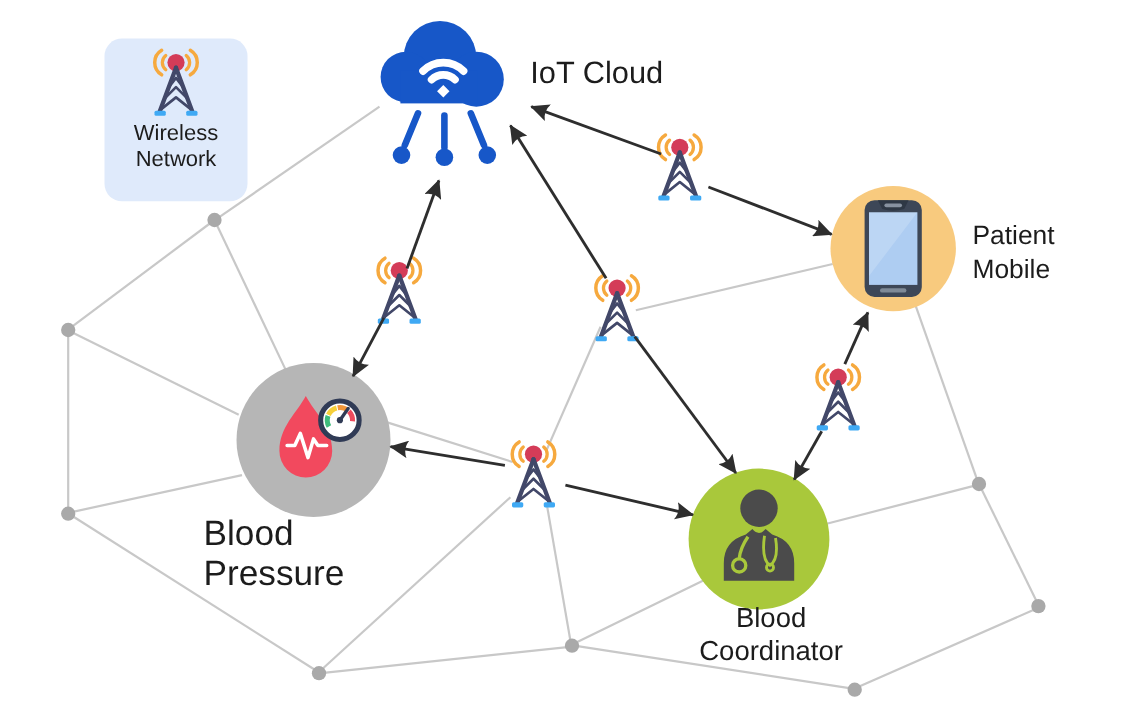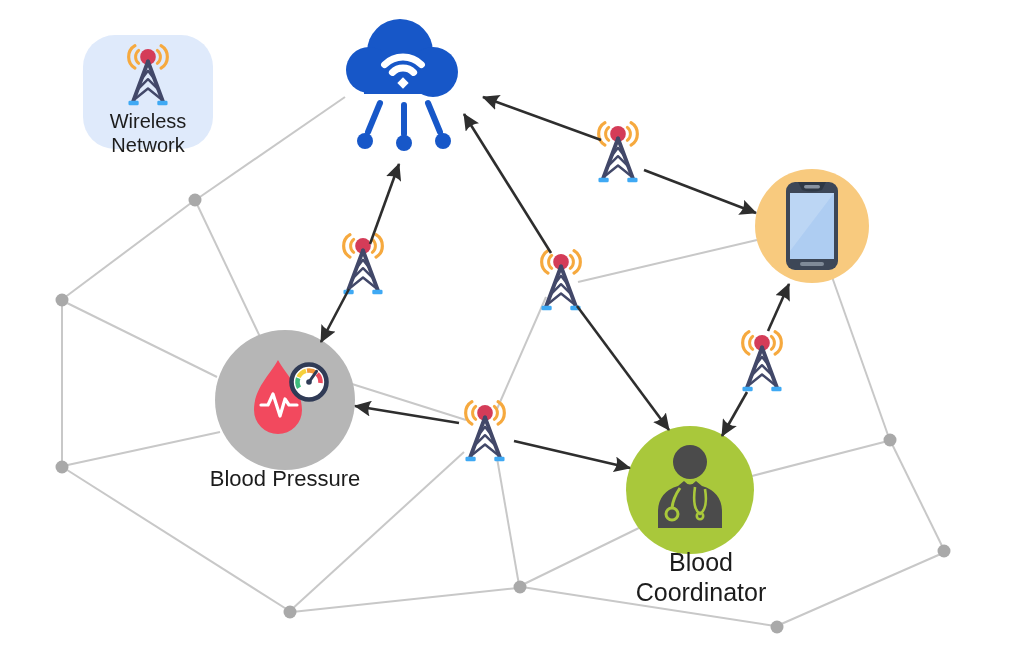--- a/index.html
+++ b/index.html
@@ -4,23 +4,23 @@
 <style>
   html,body{margin:0;padding:0;background:#ffffff;}
   .canvas{position:relative;width:1024px;height:647px;background:#ffffff;overflow:hidden;
           font-family:"Liberation Sans",sans-serif;}
   svg.layer{position:absolute;left:0;top:0;pointer-events:none;}
   .node{position:absolute;border-radius:50%;display:flex;align-items:center;justify-content:center;}
   .icon-box{position:absolute;}
   .label{position:absolute;white-space:pre-line;color:#1c1c1c;font-weight:500;}
   .cloud-label{left:482px;top:50px;font-size:28px;}
   .patient-label{left:884px;top:200px;font-size:24px;line-height:1.28;}
-  .bp-label{left:185px;top:466px;width:200px;text-align:center;font-size:22px;}
+  .bp-label{left:185px;top:466px;width:200px;text-align:left;font-size:32px;}
   .care-label{left:611px;top:548px;width:180px;text-align:center;font-size:25px;line-height:1.18;}
-  .legend{position:absolute;left:83px;top:35px;width:130px;height:114px;border-radius:32px;}
+  .legend{position:absolute;left:95px;top:35px;width:130px;height:148px;border-radius:16px;}
   .legend-label{position:absolute;left:0;top:74px;width:130px;text-align:center;
                 font-size:20px;line-height:1.22;color:#1c1c1c;font-weight:500;white-space:pre-line;}
   .legend-tower{position:absolute;left:37px;top:7px;}
   .tower{position:absolute;}
 </style>
 </head>
 <body>
 
 <div class="canvas">
 
@@ -95,31 +95,34 @@
         <line x1="82" y1="95" x2="82" y2="124"></line>
         <line x1="106" y1="93" x2="118" y2="122"></line>
       </g>
       <g fill="#1757c8">
         <circle cx="43" cy="131" r="8"></circle>
         <circle cx="82" cy="133" r="8"></circle>
         <circle cx="121" cy="131" r="8"></circle>
       </g>
     </svg>
   </div>
+  <div class="label cloud-label">IoT Cloud</div>
 
   <div class="node" style="left: 755px; top: 169px; width: 114px; height: 114px; background-color: rgb(248, 202, 126);">
     <svg width="54" height="90" viewBox="0 0 54 90">
       <rect x="1" y="1" width="52" height="88" rx="9" fill="#3d4757"></rect>
       <rect x="5" y="12" width="44" height="66" fill="#aecdf2"></rect>
       <polygon points="5,12 49,12 5,70" fill="#ffffff" opacity="0.18"></polygon>
       <path d="M13,1 L41,1 L37,9 Q27,12 17,9 Z" fill="#2e3845"></path>
       <rect x="19" y="4" width="16" height="3.4" rx="1.7" fill="#8792a0"></rect>
       <rect x="15" y="81" width="24" height="4" rx="2" fill="#7f8a97"></rect>
     </svg>
   </div>
+  <div class="label patient-label">Patient
+Mobile</div>
 
   <div class="node" style="left: 215px; top: 330px; width: 140px; height: 140px; background-color: rgb(182, 182, 182);">
     <svg width="140" height="140" viewBox="0 0 140 140">
       <path d="M63,30 C55,45 39,58 39,80 A24,24 0 0 0 87,80 C87,58 71,45 63,30 Z" fill="#f2495e"></path>
       <polyline points="46,75 53,75 58,64 65,86 70,69 74,75 82,75" fill="none" stroke="#ffffff" stroke-width="3.2" stroke-linejoin="round" stroke-linecap="round"></polyline>
       <g>
         <circle cx="94" cy="52" r="17.5" fill="#ffffff" stroke="#303b56" stroke-width="4.6"></circle>
         <path d="M84.04,57.75 A11.5,11.5 0 0 1 83.2,48.1" fill="none" stroke="#3fbc7c" stroke-width="4.6"></path>
         <path d="M83.58,47.14 A11.5,11.5 0 0 1 91.02,40.89" fill="none" stroke="#f6d03b" stroke-width="4.6"></path>
         <path d="M92.0,40.68 A11.5,11.5 0 0 1 101.39,43.19" fill="none" stroke="#f2973b" stroke-width="4.6"></path>

